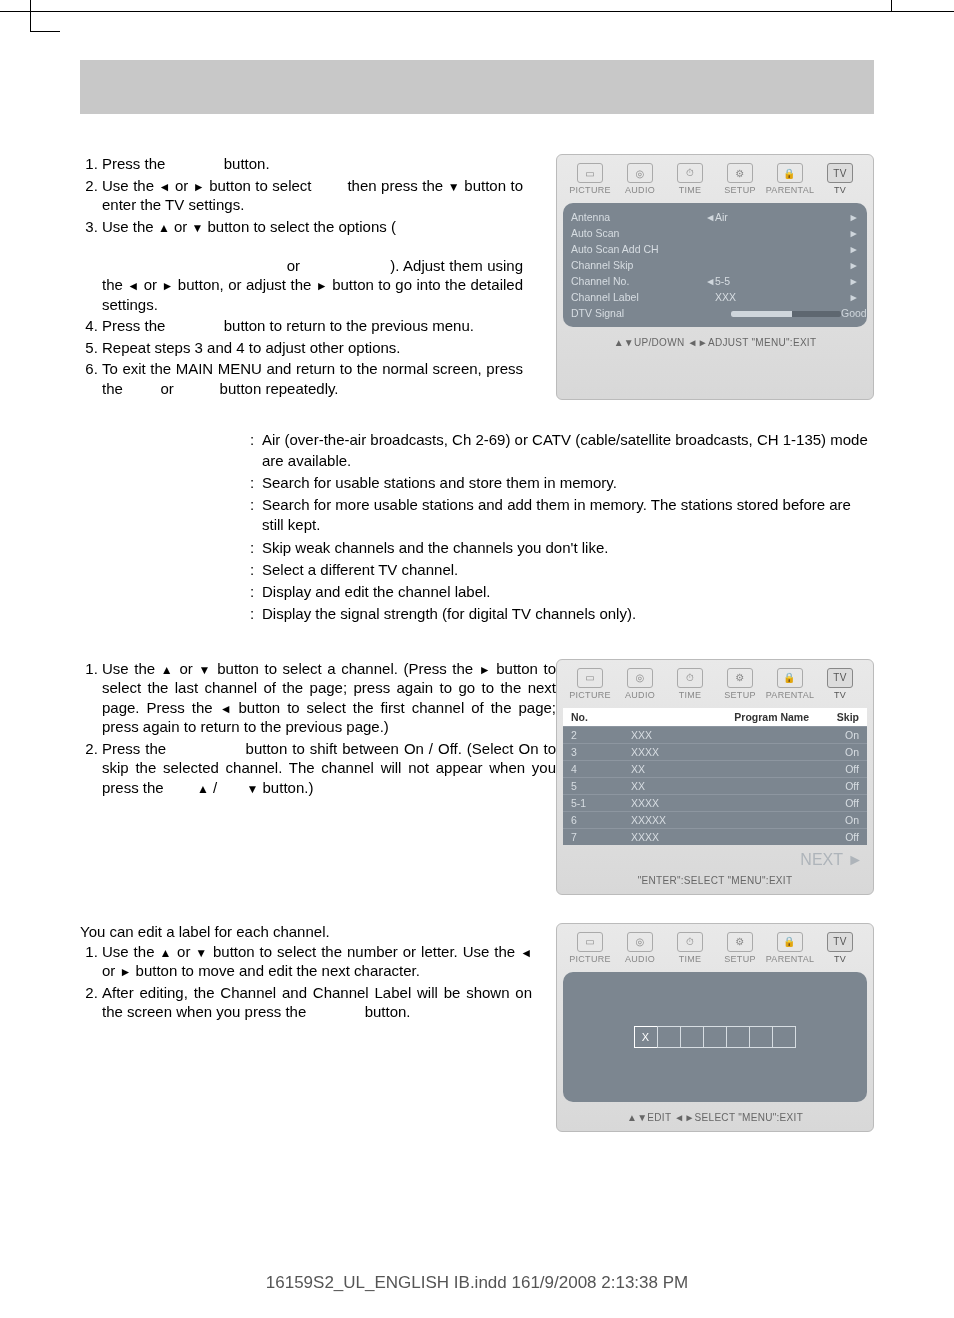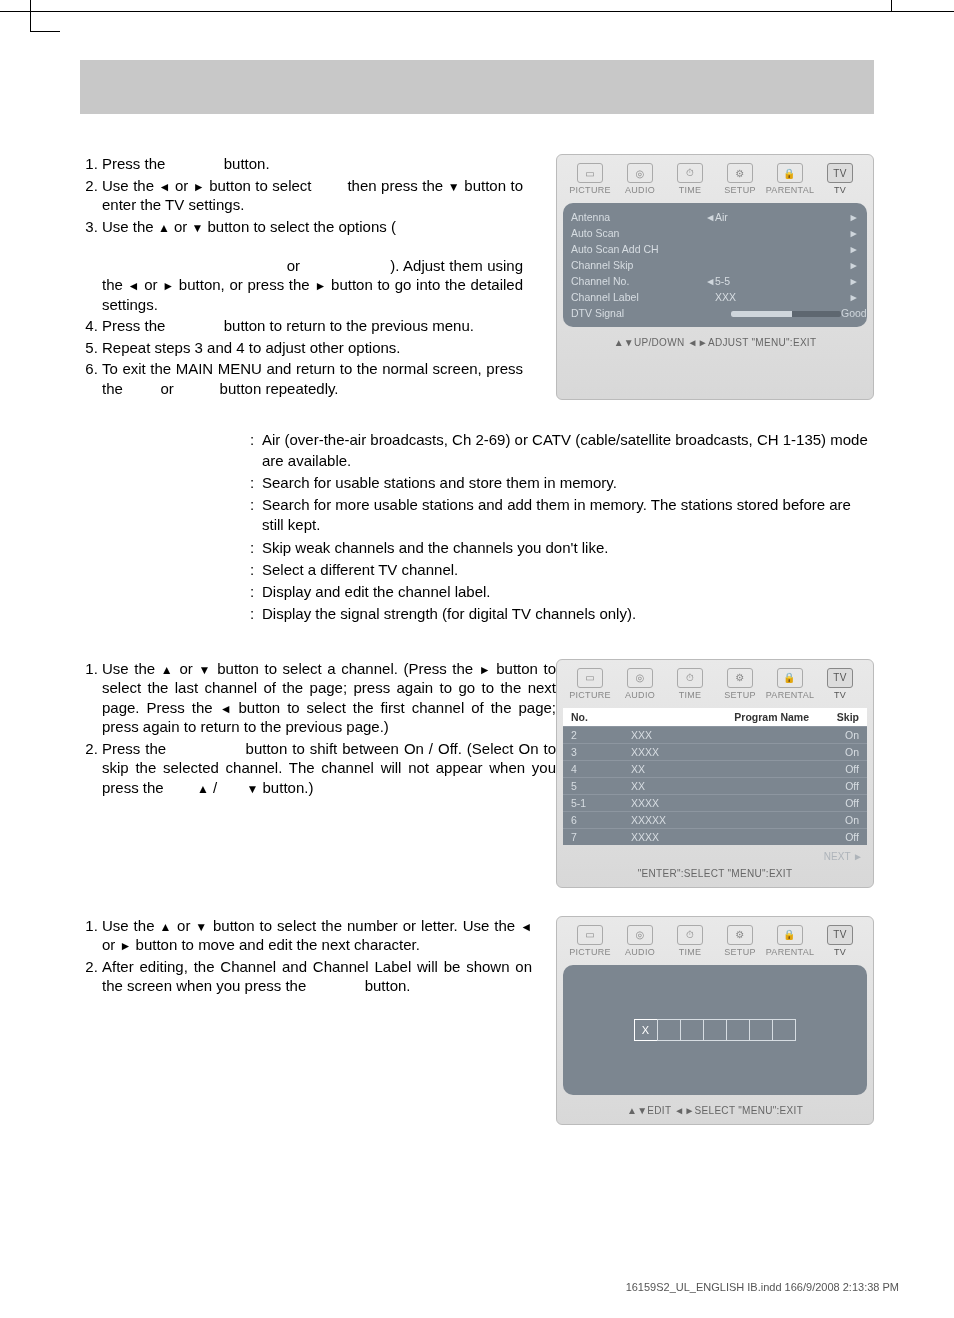--- a/index.html
+++ b/index.html
@@ -55,25 +55,25 @@
   .defs .d { display:flex; line-height:1.35; margin-bottom:2px; }
   .defs .d .c { width:12px; }
   .defs .d .t { flex:1; }
   .section2 { margin-top:34px; display:flex; }
   .section3 { margin-top:28px; display:flex; gap:24px; }
   .skip-table { background:#fff; margin:4px 6px 4px 6px; font-size:10.5px; }
   .skip-table .hdr { display:flex; padding:3px 8px; color:#333; font-weight:bold; }
   .skip-table .hdr .c1{width:48px;} .skip-table .hdr .c2{flex:1;text-align:right;} .skip-table .hdr .c3{width:50px; text-align:right;}
   .skip-table .rw { display:flex; padding:2px 8px; background:#7c8690; color:#d7dde2; border-top:1px solid #8d96a0; }
   .skip-table .rw .c1{width:60px;} .skip-table .rw .c2{flex:1;} .skip-table .rw .c3{width:50px; text-align:right;}
-  .skip-next { text-align:right; padding:2px 10px 2px 0; color:#aeb4ba; font-size:10px; }
+  .skip-next { text-align:right; padding:2px 10px 2px 0; color:#aeb4ba; font-size:16px; }
   .label-grid { display:flex; justify-content:center; gap:0; margin:48px 0; }
   .label-grid .cell { width:24px; height:22px; border:1px solid #d7dde2; margin-left:-1px; background:#7c8690; color:#fff; display:flex; align-items:center; justify-content:center; font-size:11px; }
   .label-grid .cell.first { border:1.5px solid #fff; }
-  .footer { position:absolute; left:55px; right:55px; bottom:25px; display:flex; justify-content:flex-end; font-size:11px; color:#555; }
+  .footer { position:absolute; left:55px; right:55px; bottom:25px; display:flex; justify-content:center; font-size:17px; color:#555; }
   .vline { position:absolute; right:62px; top:0; width:1px; height:12px; background:#000; }
 </style>
 </head>
 <body>
 
 <div class="crop-top"></div>
 <div class="vline"></div>
 <div class="crop-left-v"></div>
 <div class="crop-left"></div>
 
@@ -106,21 +106,21 @@
             <span class="tri">▼</span>
             <span>button to select the options (</span>
             <br><br>
             &nbsp;&nbsp;&nbsp;&nbsp;&nbsp;&nbsp;&nbsp;&nbsp;&nbsp;&nbsp;&nbsp;&nbsp;&nbsp;&nbsp;&nbsp;&nbsp;&nbsp;&nbsp;&nbsp;&nbsp;&nbsp;&nbsp;&nbsp;&nbsp;&nbsp;&nbsp;&nbsp;&nbsp;&nbsp;&nbsp;&nbsp;&nbsp;&nbsp;&nbsp;&nbsp;&nbsp;&nbsp;&nbsp;&nbsp;&nbsp;
             <span>or</span>
             &nbsp;&nbsp;&nbsp;&nbsp;&nbsp;&nbsp;&nbsp;&nbsp;&nbsp;&nbsp;&nbsp;&nbsp;&nbsp;&nbsp;&nbsp;&nbsp;&nbsp;&nbsp;
             <span>). Adjust them using the</span>
             <span class="tri">◄</span>
             <span>or</span>
             <span class="tri">►</span>
-            <span>button, or press the</span>
+            <span>button, or adjust the</span>
             <span class="tri">►</span>
             <span>button to go into the detailed settings.</span>
           </li>
           <li>
             <span>Press the</span>&nbsp;&nbsp;&nbsp;&nbsp;&nbsp;&nbsp;&nbsp;&nbsp;&nbsp;&nbsp;&nbsp;&nbsp;&nbsp;
             <span>button to return to the previous menu.</span>
           </li>
           <li>Repeat steps 3 and 4 to adjust other options.</li>
           <li>
             <span>To exit the MAIN MENU and return to the normal screen, press the</span>&nbsp;&nbsp;&nbsp;&nbsp;&nbsp;&nbsp;&nbsp;&nbsp;
@@ -332,20 +332,21 @@
               </div>
             </div>
         </div>
         <div class="skip-next">NEXT ►</div>
         <div class="foot">"ENTER":SELECT  "MENU":EXIT</div>
       </div>
     </div>
 
     <div class="section3">
       <div class="text-col">
+        <p style="margin-bottom:2px;">You can edit a label for each channel.</p>
         <ol class="steps">
           <li>
             <span>Use the</span>
             <span class="tri">▲</span>
             <span>or</span>
             <span class="tri">▼</span>
             <span>button to select the number or letter. Use the</span>
             <span class="tri">◄</span>
             <span>or</span>
             <span class="tri">►</span>
@@ -398,14 +399,14 @@
         </div>
         <div class="foot">▲▼EDIT  ◄►SELECT  "MENU":EXIT</div>
       </div>
     </div>
 
   </div>
 </div>
 
 <div class="footer">
   <span>16159S2_UL_ENGLISH IB.indd   16</span>
-  <span>6/9/2008   2:13:38 PM</span>
+  <span>1/9/2008   2:13:38 PM</span>
 </div>
 
 </body></html>

